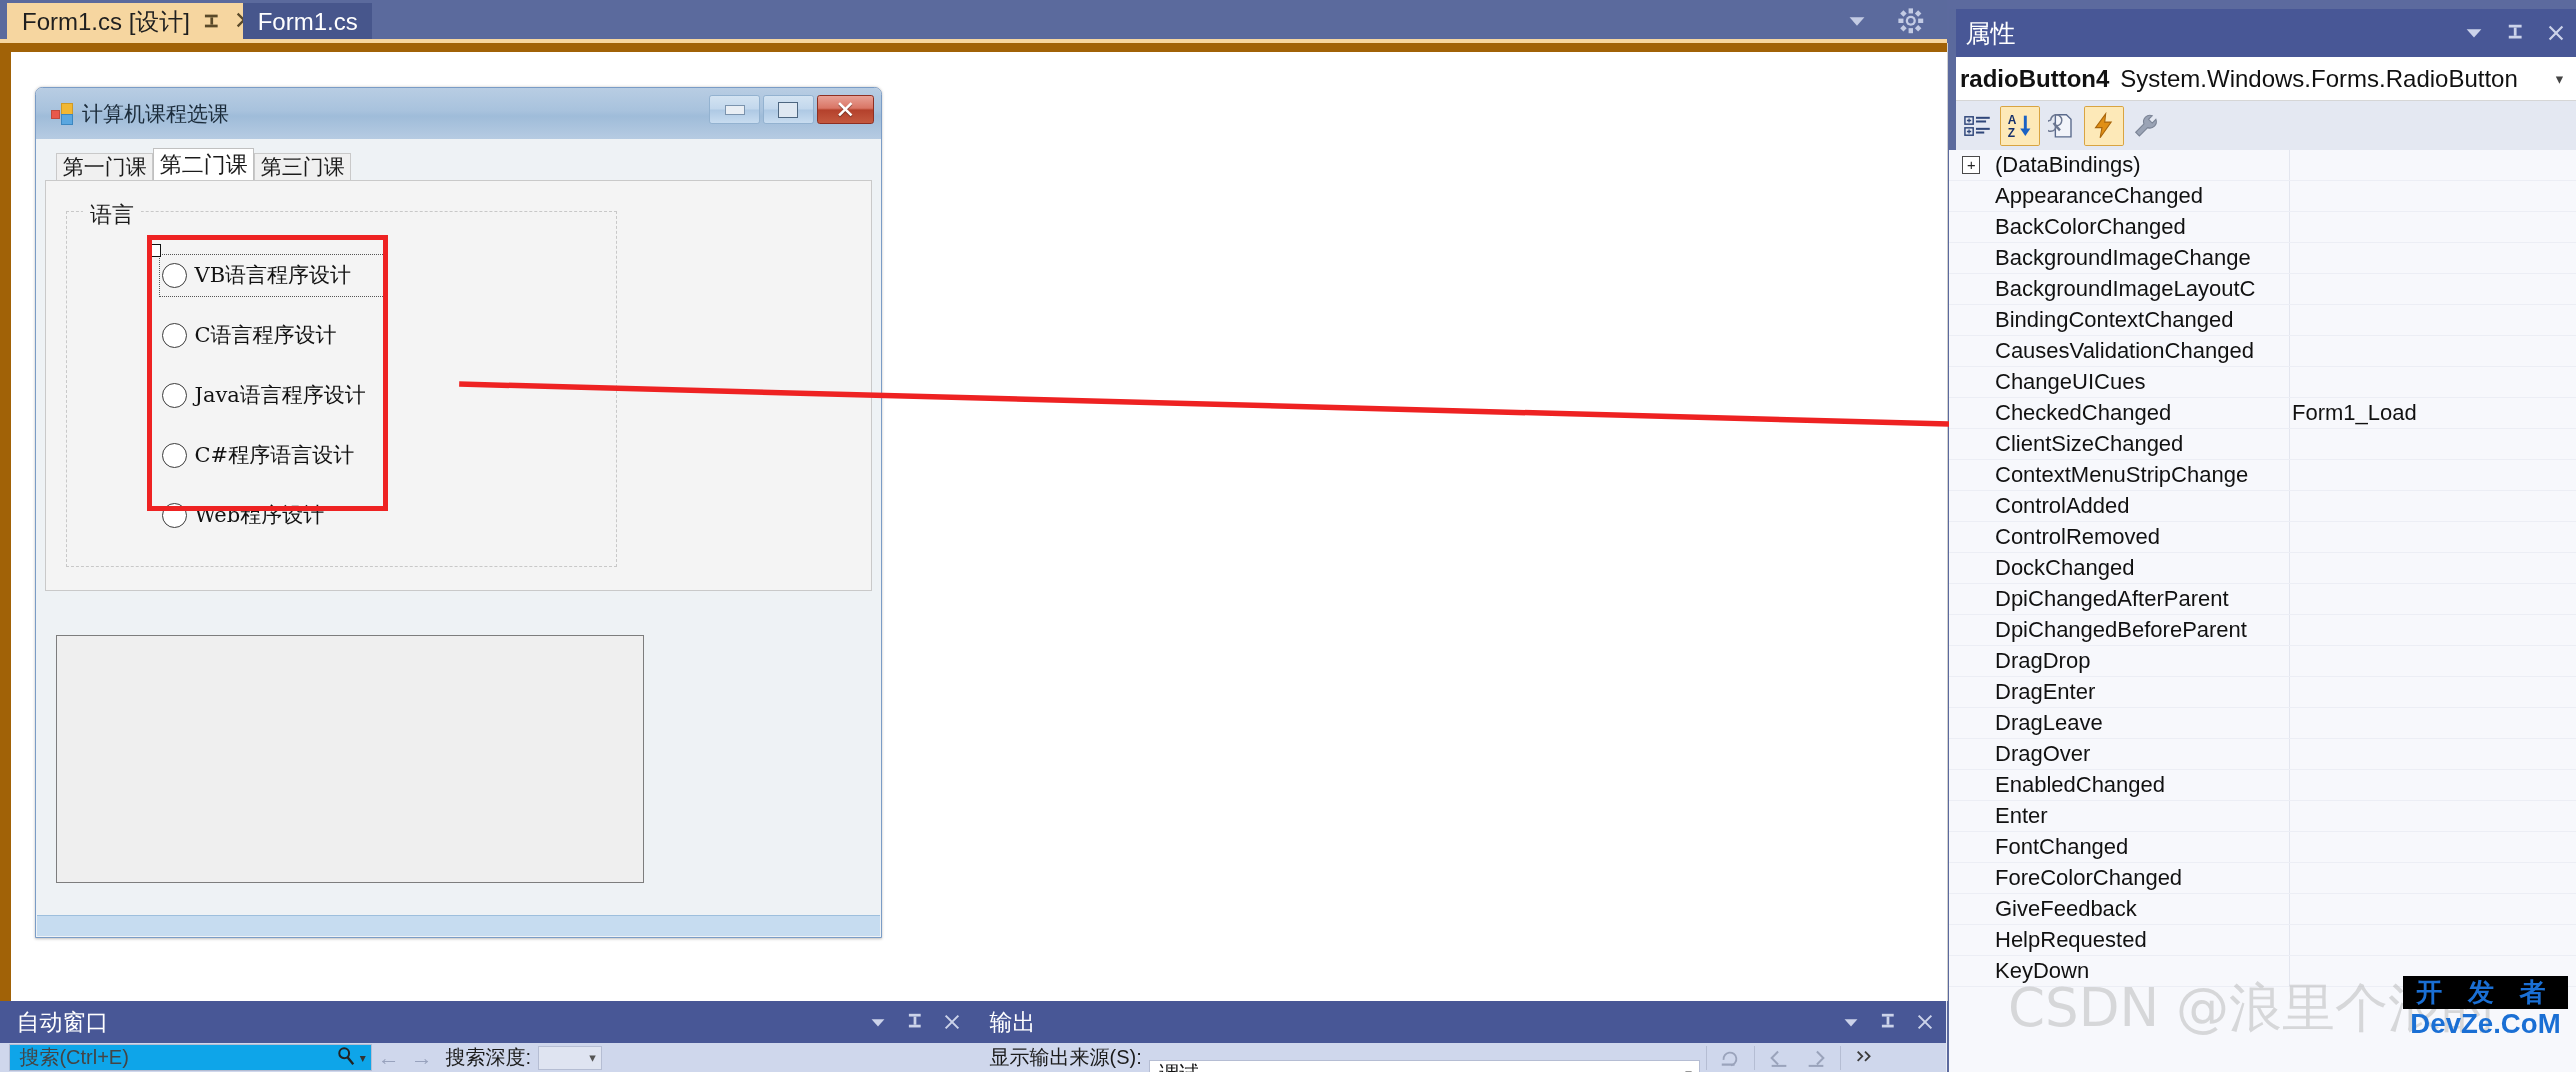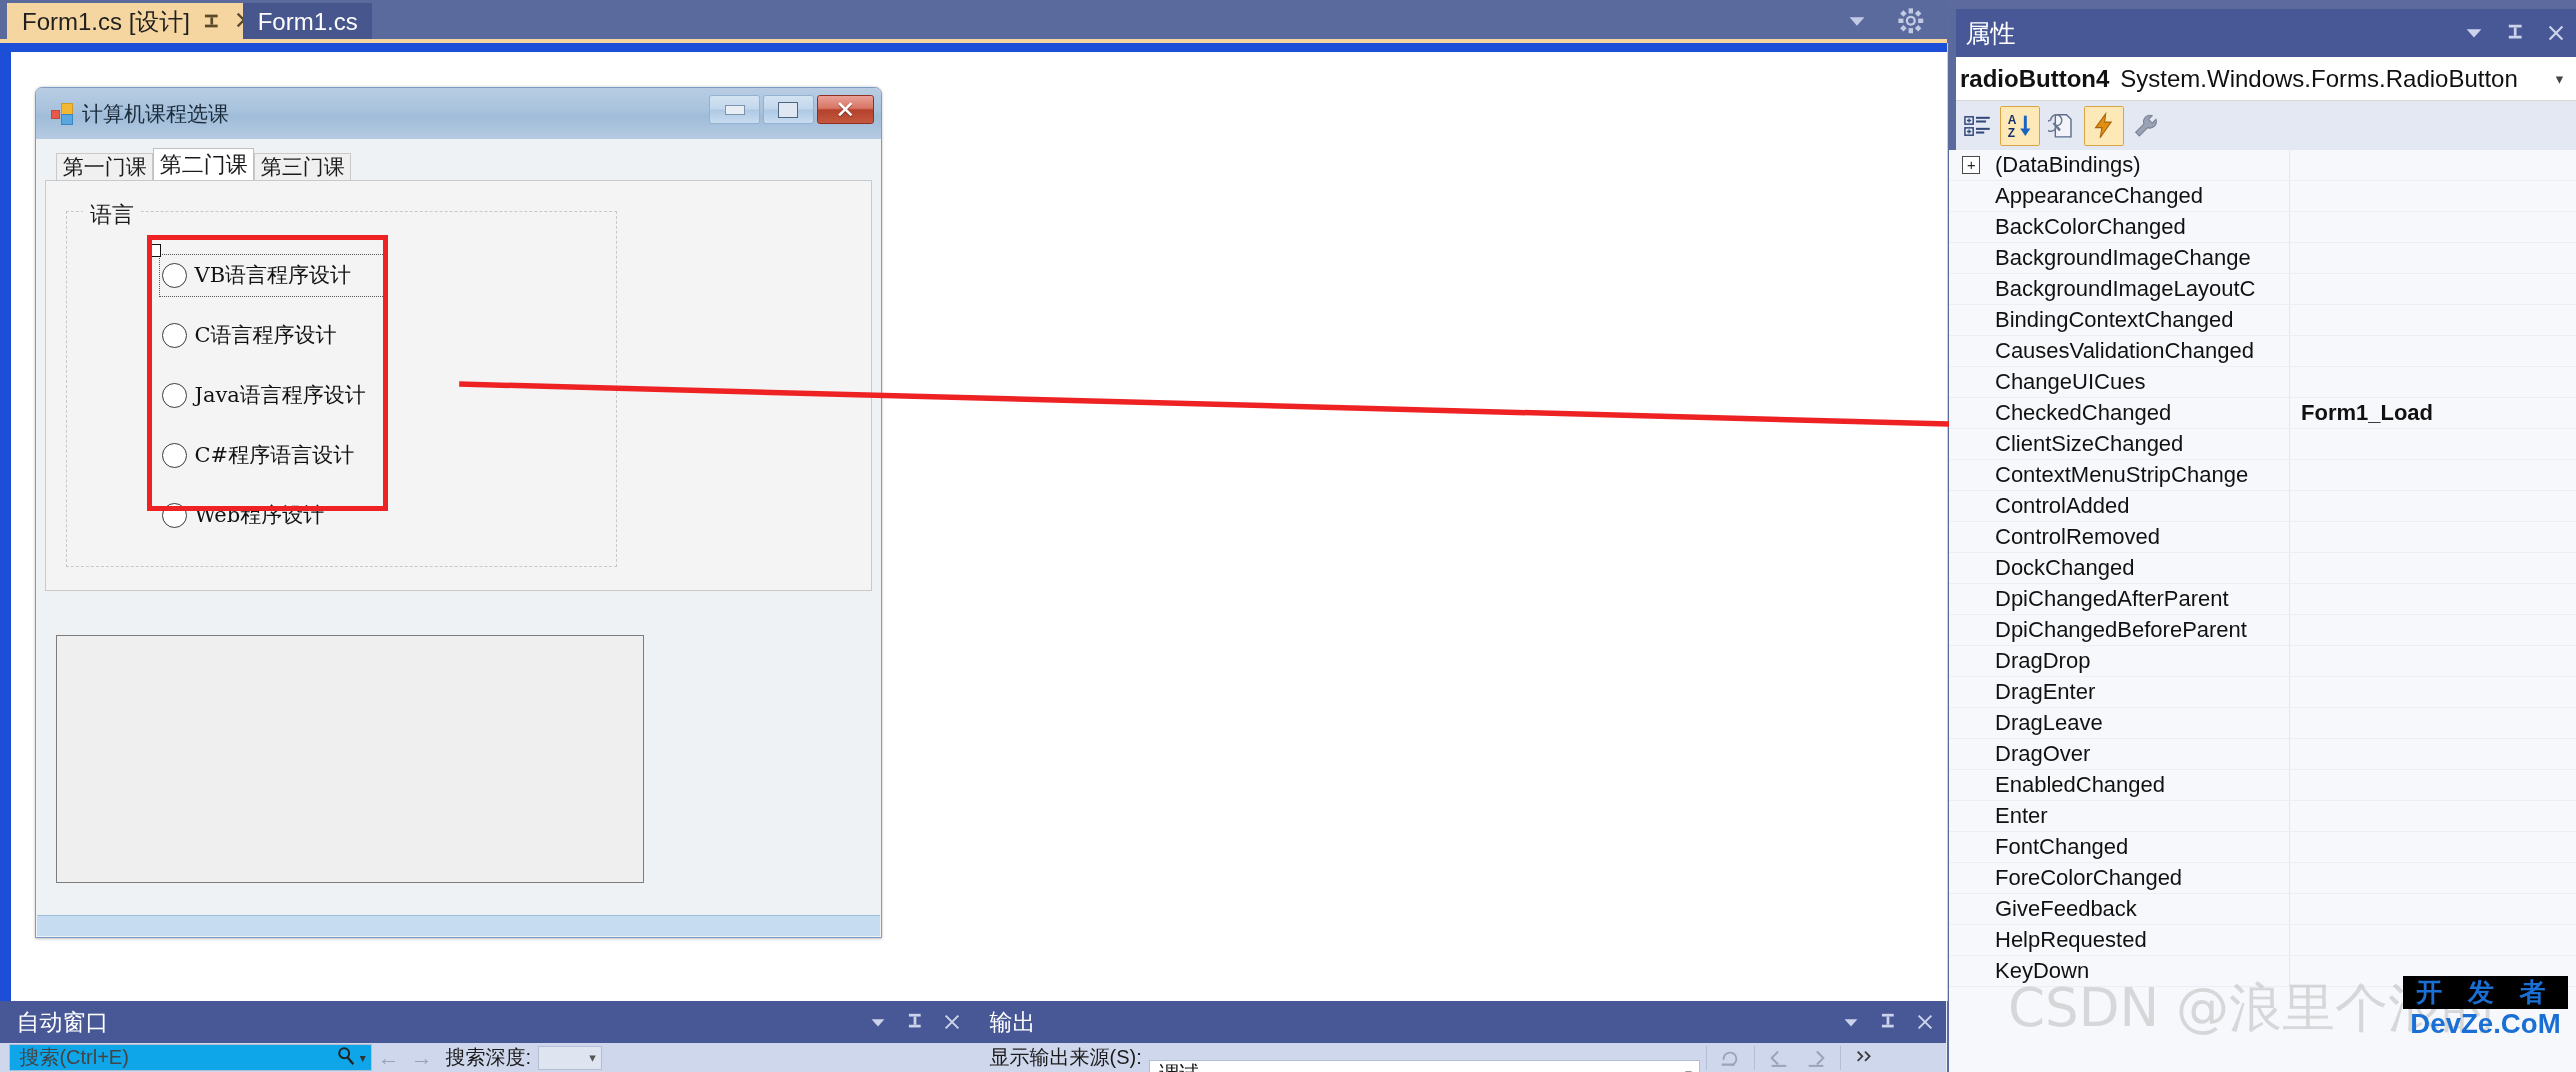--- a/index.html
+++ b/index.html
@@ -18,21 +18,21 @@
   .doctab.active .tablabel{font-size:24px;color:#1f1f1f;letter-spacing:0px;}
   .doctab .pin{margin-left:13px;font-size:20px;color:#5a4a2a;line-height:1;}
   .doctab .closex{margin-left:13px;font-size:22px;color:#5a4a2a;line-height:1;}
   .doctab.inactive{left:243px;background:#47568c;padding:0 14.7px;}
   .doctab.inactive .tablabel{font-size:24px;color:#ffffff;}
   .tabstrip-right{position:absolute;right:0;top:0;height:42px;display:flex;align-items:center;gap:27.6px;padding-right:22px;}
   .ts-icon{color:#c3cbe4;display:flex;align-items:center;justify-content:center;}
   .tabstrip-underline{position:absolute;left:0;top:39px;width:1947px;height:3.7px;background:#f6d6a0;}
 
   
-  .designer{position:absolute;left:0;top:43px;width:1947px;height:958px;background:#1d4ed8;border-right:0.9px solid #d0d0d0;}
+  .designer{position:absolute;left:0;top:43px;width:1947px;height:958px;background:#a16207;border-right:0.9px solid #d0d0d0;}
   .canvas-area{position:absolute;left:11px;top:9.2px;right:0;bottom:0;background:#ffffff;}
 
   
   .winform{position:absolute;left:24px;top:35px;width:845px;height:849px;
     background:#f0f0f0;border:0.9px solid #7a9cc6;border-radius:7.3px 7.3px 0 0;
     box-shadow:0 0.9px 2.8px rgba(0,0,0,.25);}
   .wf-title{position:relative;height:51px;border-radius:6.4px 6.4px 0 0;
     background:linear-gradient(to bottom,#b8cde3 0%,#a8c2dd 45%,#9fbcd9 55%,#b6cbe2 100%);
     display:flex;align-items:center;padding-left:14.7px;box-sizing:border-box;}
   .wf-appicon{width:22px;height:22px;position:relative;margin-right:9.2px;}
@@ -93,21 +93,21 @@
   .props-sel .objtype{font-size:24px;color:#111;flex:1;white-space:nowrap;overflow:hidden;}
   .props-sel .caret{font-size:14.7px;color:#444;padding-right:5.5px;}
   .props-toolbar{height:50px;background:#e4e8f2;display:flex;align-items:center;padding-left:9.2px;gap:1.8px;border-bottom:0.9px solid #cfd5e4;}
   .tb-btn{width:40px;height:40px;display:flex;align-items:center;justify-content:center;box-sizing:border-box;border:0.9px solid transparent;border-radius:1.8px;}
   .tb-btn.on{background:#fde9b8;border:0.9px solid #d9a441;}
 
   .props-list{position:absolute;left:0;top:141px;right:0;bottom:0;overflow:hidden;background:#f7f8fc;}
   .prow{height:31px;display:flex;align-items:center;border-bottom:0.9px solid #eceef5;box-sizing:border-box;background:#f7f8fc;}
   .prow.hl{background:#e6e6e6;}
   .prow .pname{width:340px;font-size:22px;color:#111;white-space:nowrap;overflow:hidden;padding-left:46px;box-sizing:border-box;}
-  .prow .pval{flex:1;font-size:22px;color:#111;font-weight:bold;padding-left:11px;border-left:0.9px solid #e3e6ef;box-sizing:border-box;height:100%;display:flex;align-items:center;}
+  .prow .pval{flex:1;font-size:22px;color:#111;font-weight:normal;padding-left:2px;border-left:0.9px solid #e3e6ef;box-sizing:border-box;height:100%;display:flex;align-items:center;}
   .expander{position:absolute;left:13px;width:18.4px;height:18.4px;border:0.9px solid #4a4a4a;box-sizing:border-box;background:#fff;
     display:flex;align-items:center;justify-content:center;font-size:14.7px;line-height:1;color:#222;}
   .prow{position:relative;}
   .props-gutter{position:absolute;left:0;top:141px;width:20px;bottom:0;background:#eef0f6;border-right:0.9px solid #e4e7f0;}
   .props-edge{position:absolute;left:0;top:0;width:7.3px;height:1073px;background:#5b6a9d;}
 
   
   .bottom{position:absolute;left:0;top:1001px;width:1947px;height:72px;background:#e9ecf5;}
   .bpanel{position:absolute;top:0;height:72px;}
   .bpanel .bhead{height:42px;background:#485796;display:flex;align-items:center;padding:0 11px 0 16.5px;box-sizing:border-box;}

